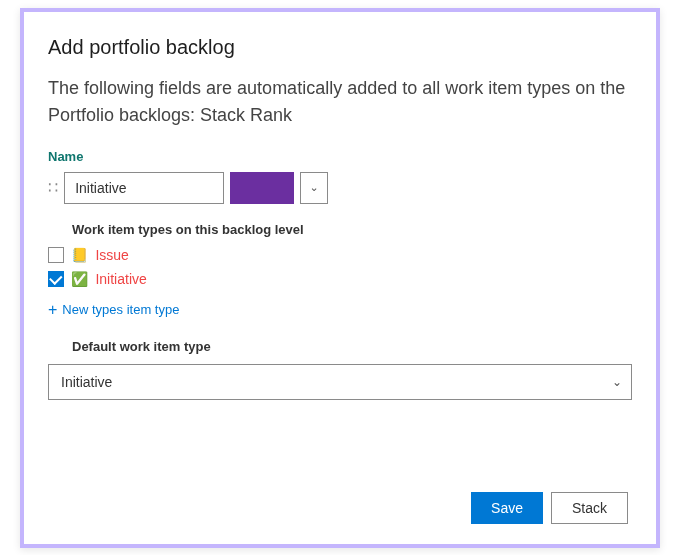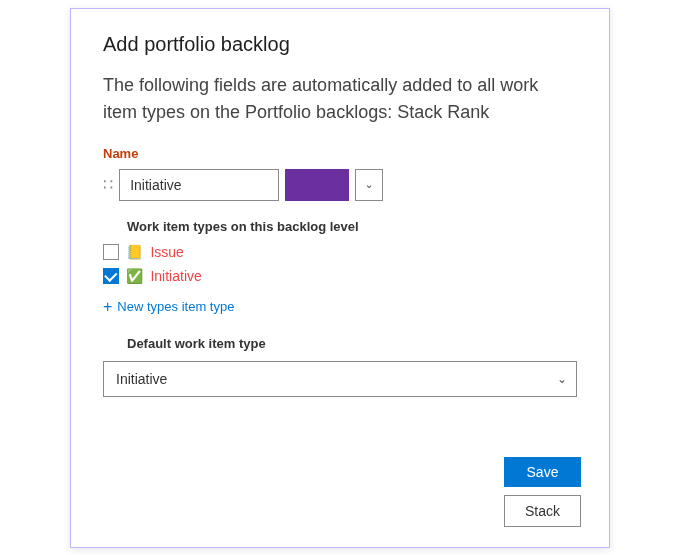--- a/index.html
+++ b/index.html
@@ -9,44 +9,44 @@
       background: #fff;
       color: #333;
       width: 680px;
       height: 555px;
       display: flex;
       align-items: center;
       justify-content: center;
     }
     .dialog {
       background: #fff;
-      width: 540px;
+      width: 640px;
       height: 540px;
-      padding: 24px 32px;
+      padding: 24px 24px;
       position: relative;
-      border: 1px solid #c4b5fd;
+      border: 4px solid #c4b5fd;
       box-shadow: 0 2px 8px rgba(0,0,0,0.1);
     }
     .dialog-title {
       font-size: 20px;
       font-weight: 400;
       color: #1e1e1e;
       margin-bottom: 16px;
     }
     .description {
       font-size: 18px;
       color: #444;
       line-height: 1.5;
       margin-bottom: 20px;
       max-width: 580px;
     }
     .field-label {
       font-size: 13px;
       font-weight: 600;
-      color: #c2410c;
+      color: #0f766e;
       margin-bottom: 8px;
     }
     .name-row {
       display: flex;
       align-items: center;
       gap: 6px;
       margin-bottom: 18px;
     }
     .drag-icon {
       color: #888;
@@ -173,21 +173,20 @@
       pointer-events: none;
       color: #555;
       font-size: 12px;
     }
     .dialog-footer {
       position: absolute;
       bottom: 20px;
       right: 28px;
       display: flex;
       gap: 8px;
-      flex-direction: column;
     }
     .btn-save {
       background: #0078d4;
       color: #fff;
       border: none;
       padding: 7px 20px;
       font-size: 14px;
       font-family: inherit;
       cursor: pointer;
       min-width: 60px;

